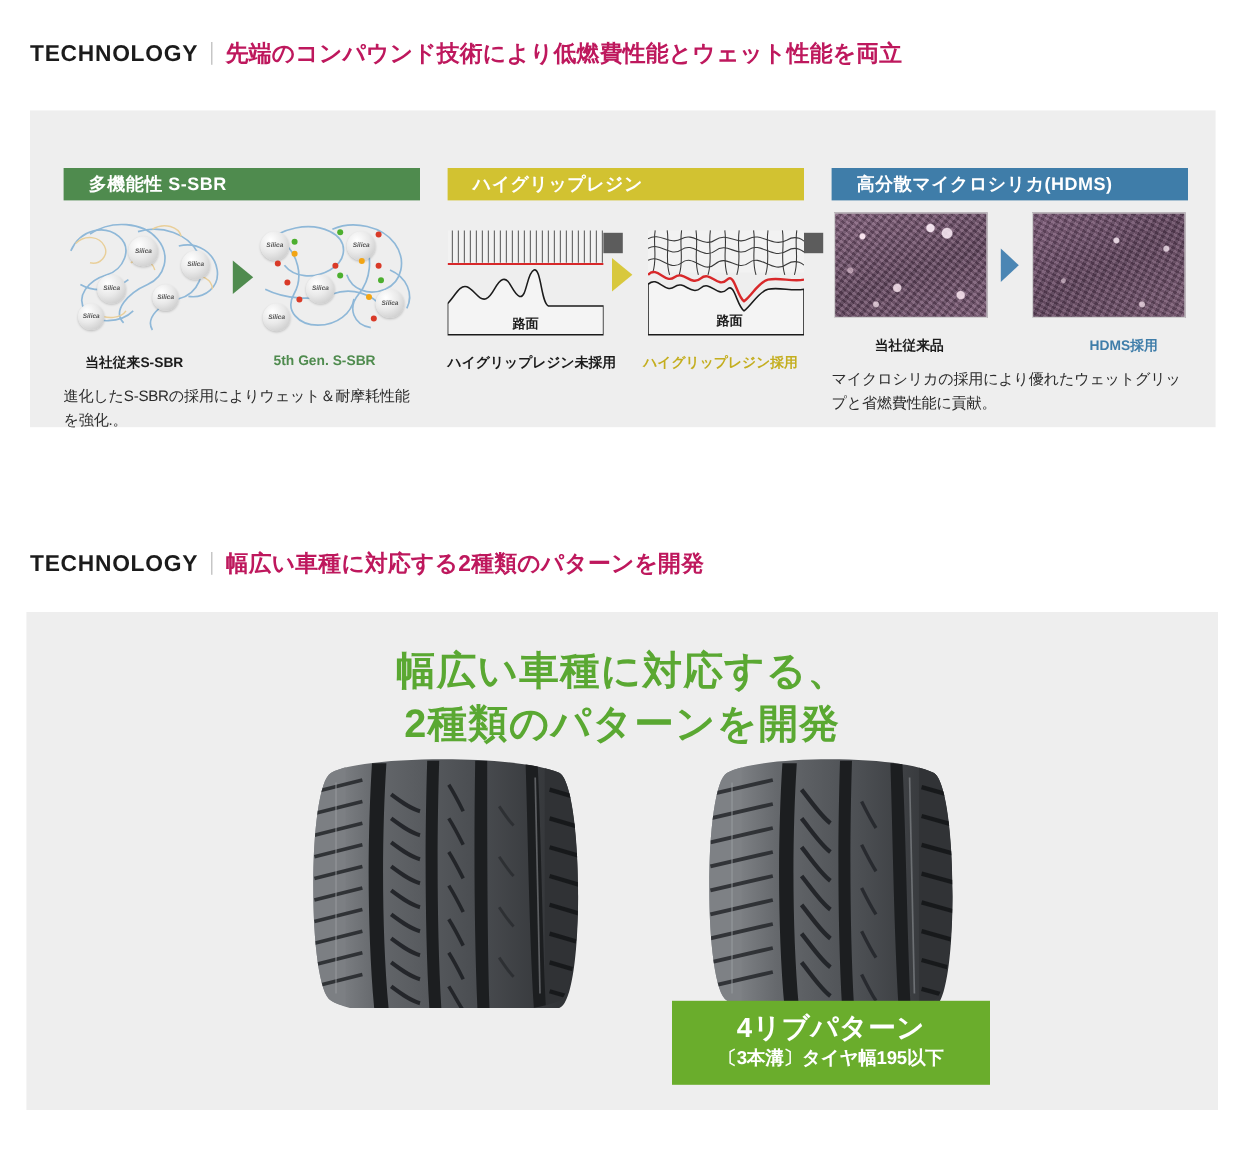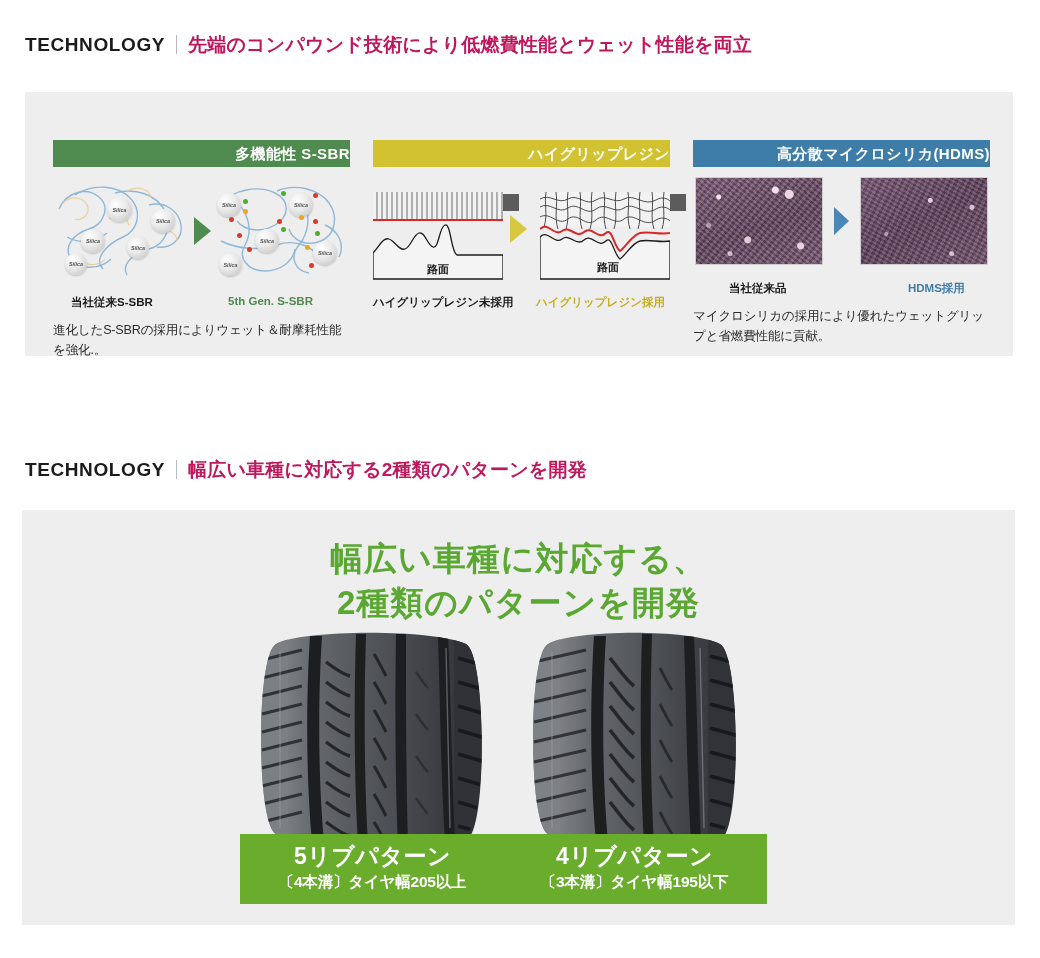--- a/index.html
+++ b/index.html
@@ -52,27 +52,26 @@
 
   
   .card { position: absolute; top: 48px; }
   #card-ssbr  { left: 28px;  width: 297px; }
   #card-resin { left: 348px; width: 297px; }
   #card-hdms  { left: 668px; width: 297px; }
 
   .card-header {
     height: 27px;
     line-height: 27px;
-    padding-left: 9px;
+    padding-left: 21px;
     color: #ffffff;
     font-size: 15px;
     font-weight: bold;
     letter-spacing: .4px;
     overflow: hidden;
-    text-align: right;
   }
   .hdr-green  { background: #4f8b4e; }
   .hdr-yellow { background: #d2c231; }
   .hdr-blue   { background: #3f7da9; }
 
   .card-figure { position: relative; height: 118px; margin-top: 8px; }
 
   .card-caption-row {
     position: relative;
     height: 18px;
@@ -179,21 +178,21 @@
     top: 27px;
     text-align: center;
     color: #5aa832;
     font-size: 33px;
     font-weight: bold;
     line-height: 1.32;
     letter-spacing: 1px;
   }
   .tire-wrap { position: absolute; top: 118px; }
   #tire-5rib { left: 218px; width: 265px; }
-  #tire-4rib { left: 480px; width: 265px; }
+  #tire-4rib { left: 538px; width: 265px; }
 
   .tire-img { position: relative; height: 212px; overflow: hidden; }
 
   .rib-label {
     position: relative;
     background: #6aad2c;
     color: #ffffff;
     text-align: center;
     padding: 9px 4px 11px;
     margin-top: -6px;
@@ -459,24 +458,20 @@
                 <path d="M218,198 L252,208"></path>
             </g>
 
             <g stroke="#9da0a4" stroke-width="1.4" fill="none" opacity=".5">
               <path d="M40,24 L40,200"></path>
                 <path d="M206,20 L210,200"></path>
             </g>
           </g>
         </svg>
       </div>
-      <div class="rib-label">
-        <span class="rl-title">5リブパターン</span>
-        <span class="rl-sub">〔4本溝〕タイヤ幅205以上</span>
-      </div>
     </div>
 
     <div class="tire-wrap" id="tire-4rib">
       <div class="tire-img">
         <svg width="265" height="212" viewBox="0 0 265 212">
           <defs>
             <linearGradient id="g4a" x1="0" y1="0" x2="1" y2="0">
               <stop offset="0%" stop-color="#909397"></stop>
               <stop offset="28%" stop-color="#65686c"></stop>
               <stop offset="62%" stop-color="#4c4f53"></stop>

